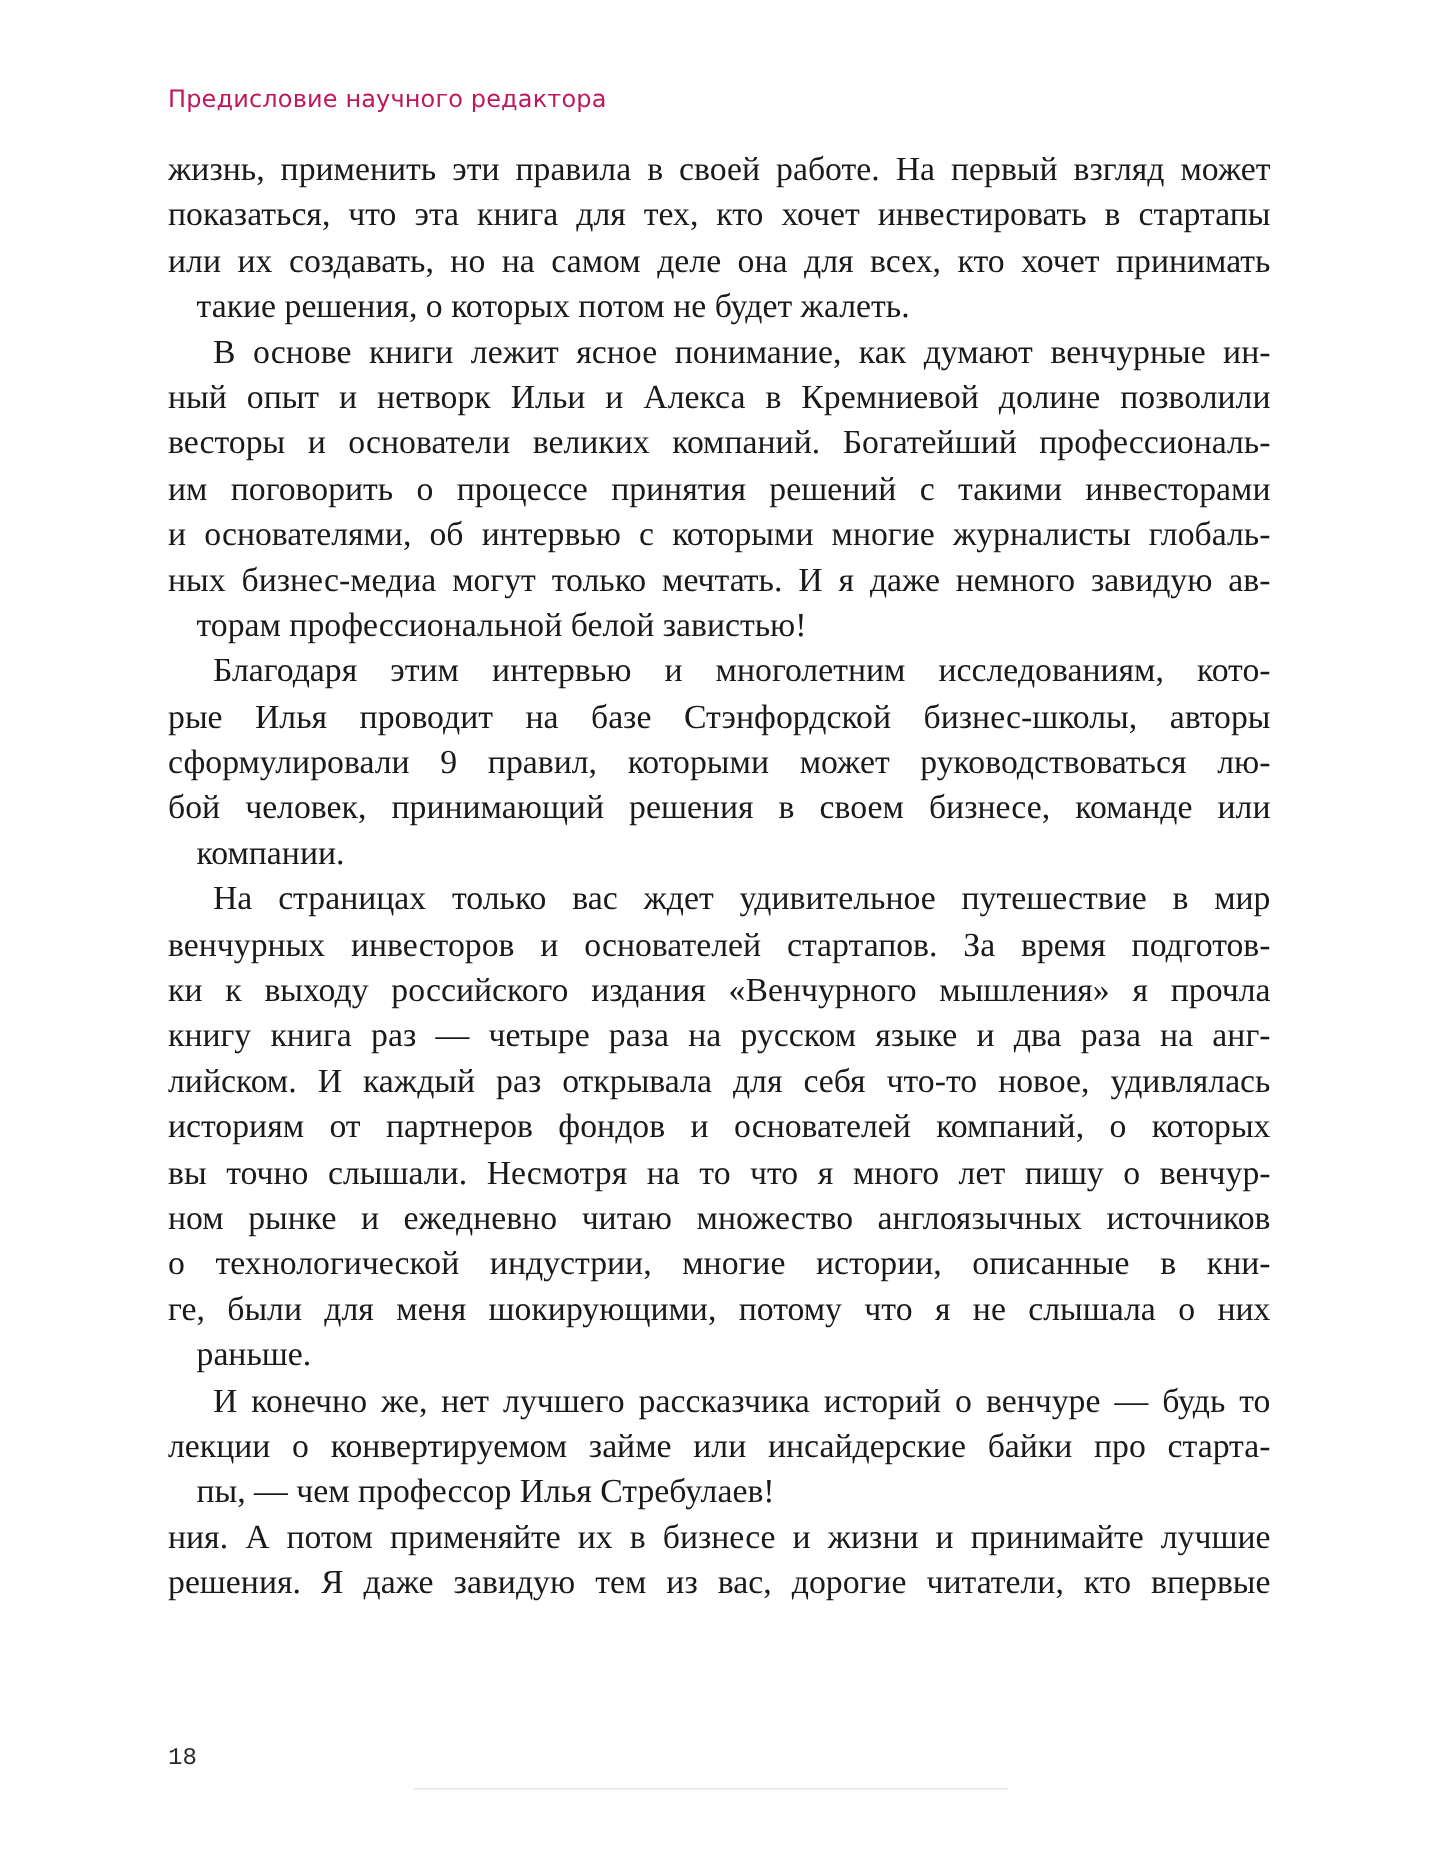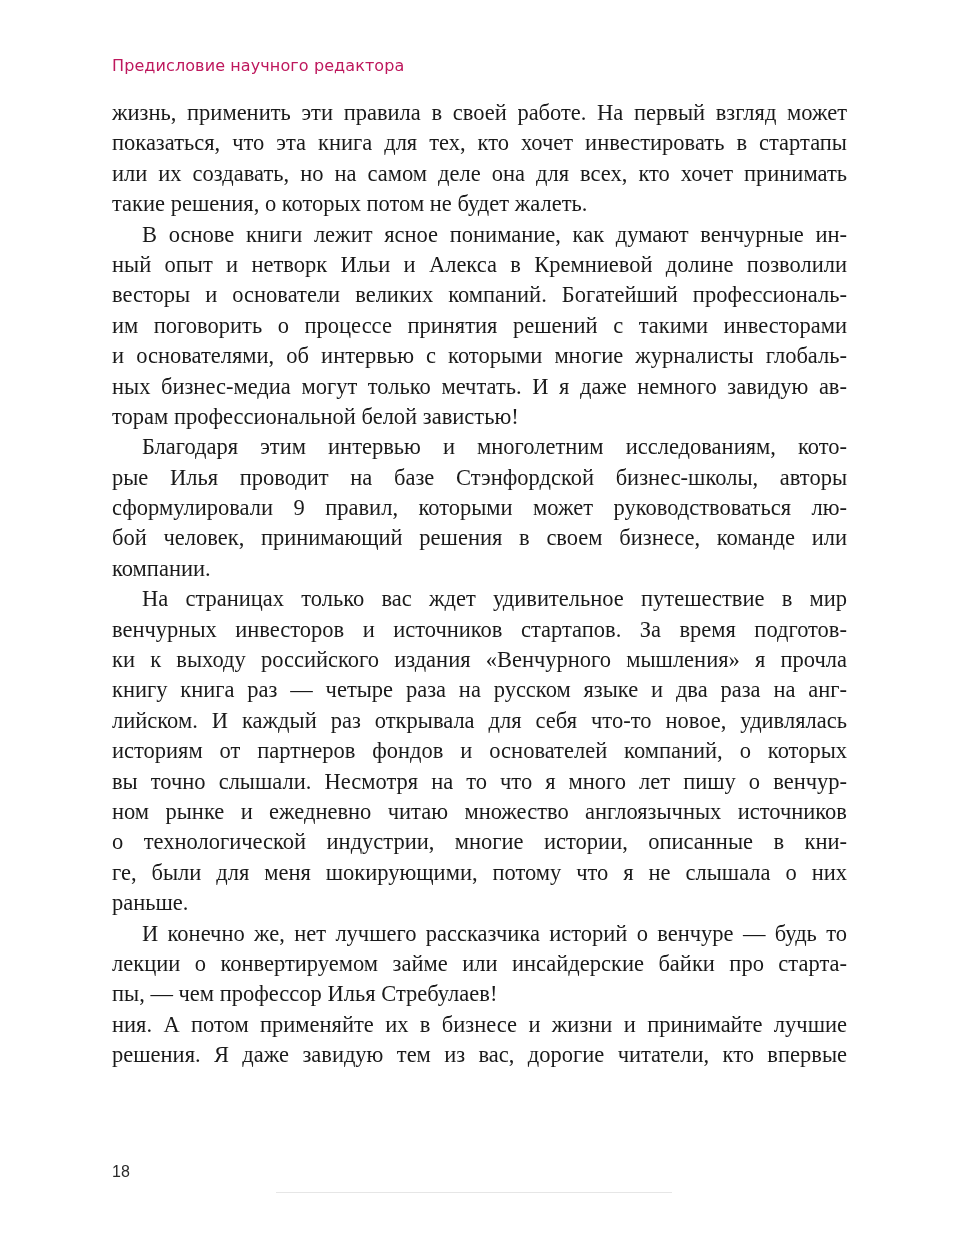--- a/index.html
+++ b/index.html
@@ -8,25 +8,25 @@
     position: absolute; left: 112px; top: 56px;
     font-family: "DejaVu Sans", sans-serif; font-size: 16px; color: #be185d;
     letter-spacing: 0.1px;
   }
   .body-text {
     position: absolute; left: 112px; top: 98px; width: 735px;
     font-family: "Liberation Serif", serif; font-size: 22.5px; line-height: 30.4px;
     color: #1a1a1a;
   }
   .line { display: block; white-space: nowrap; text-align: justify; text-align-last: justify; height: 30.4px; }
-  .line.last { text-align-last: left; }
+  .line.last { text-align-last: left; margin-left: 19px; }
   .line.indent { padding-left: 30px; }
   .page-number {
     position: absolute; left: 112px; top: 1163px;
-    font-family: Liberation Sans, sans-serif; font-size: 16px; color: #2a2a2a;
+    font-family: Liberation Mono, monospace; font-size: 16px; color: #2a2a2a;
   }
   .footer-rule {
     position: absolute; left: 276px; top: 1192px; width: 396px; height: 1px;
     background: #e6e6e6;
   }
 </style>
 </head>
 <body>
 
 <div class="running-head">Предисловие научного редактора</div>
@@ -49,21 +49,21 @@
   </div>
   <div>
     <span class="line indent">Благодаря этим интервью и многолетним исследованиям, кото-</span>
     <span class="line">рые Илья проводит на базе Стэнфордской бизнес-школы, авторы</span>
     <span class="line">сформулировали 9 правил, которыми может руководствоваться лю-</span>
     <span class="line">бой человек, принимающий решения в своем бизнесе, команде или</span>
     <span class="line last">компании.</span>
   </div>
   <div>
     <span class="line indent">На страницах только вас ждет удивительное путешествие в мир</span>
-    <span class="line">венчурных инвесторов и источников стартапов. За время подготов-</span>
+    <span class="line">венчурных инвесторов и основателей стартапов. За время подготов-</span>
     <span class="line">ки к выходу российского издания «Венчурного мышления» я прочла</span>
     <span class="line">книгу книга раз — четыре раза на русском языке и два раза на анг-</span>
     <span class="line">лийском. И каждый раз открывала для себя что-то новое, удивлялась</span>
     <span class="line">историям от партнеров фондов и основателей компаний, о которых</span>
     <span class="line">вы точно слышали. Несмотря на то что я много лет пишу о венчур-</span>
     <span class="line">ном рынке и ежедневно читаю множество англоязычных источников</span>
     <span class="line">о технологической индустрии, многие истории, описанные в кни-</span>
     <span class="line">ге, были для меня шокирующими, потому что я не слышала о них</span>
     <span class="line last">раньше.</span>
   </div>

